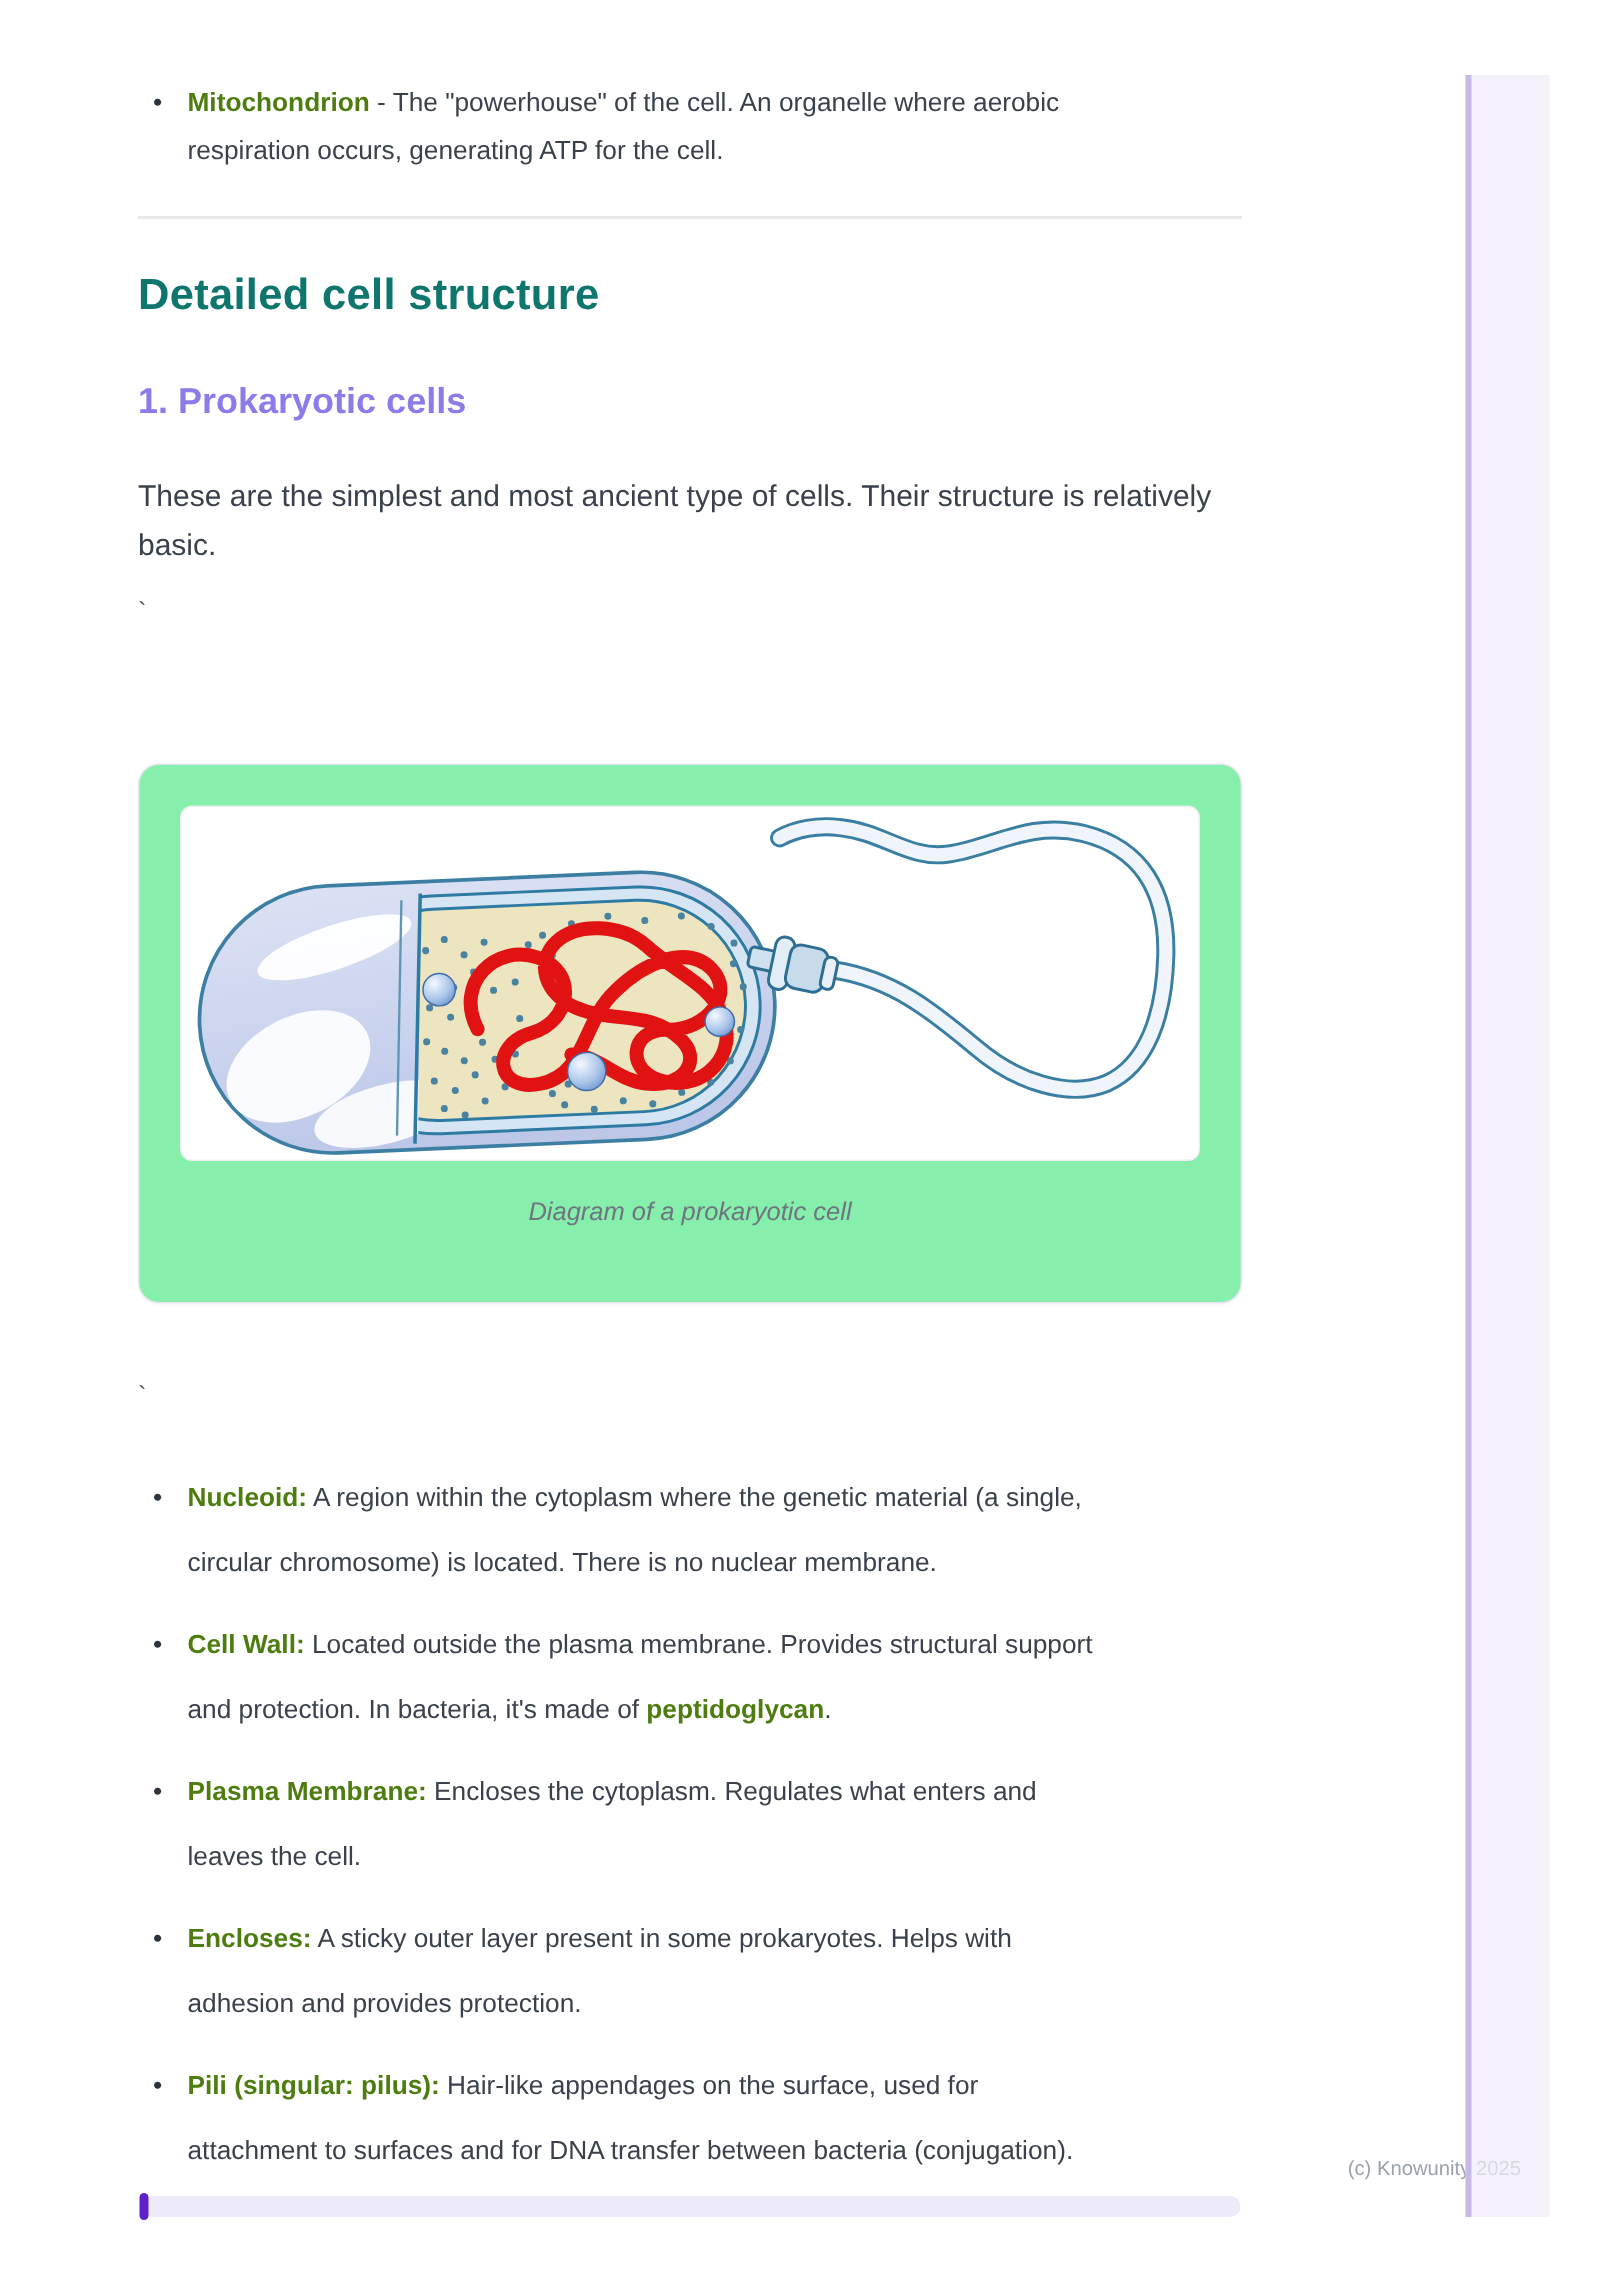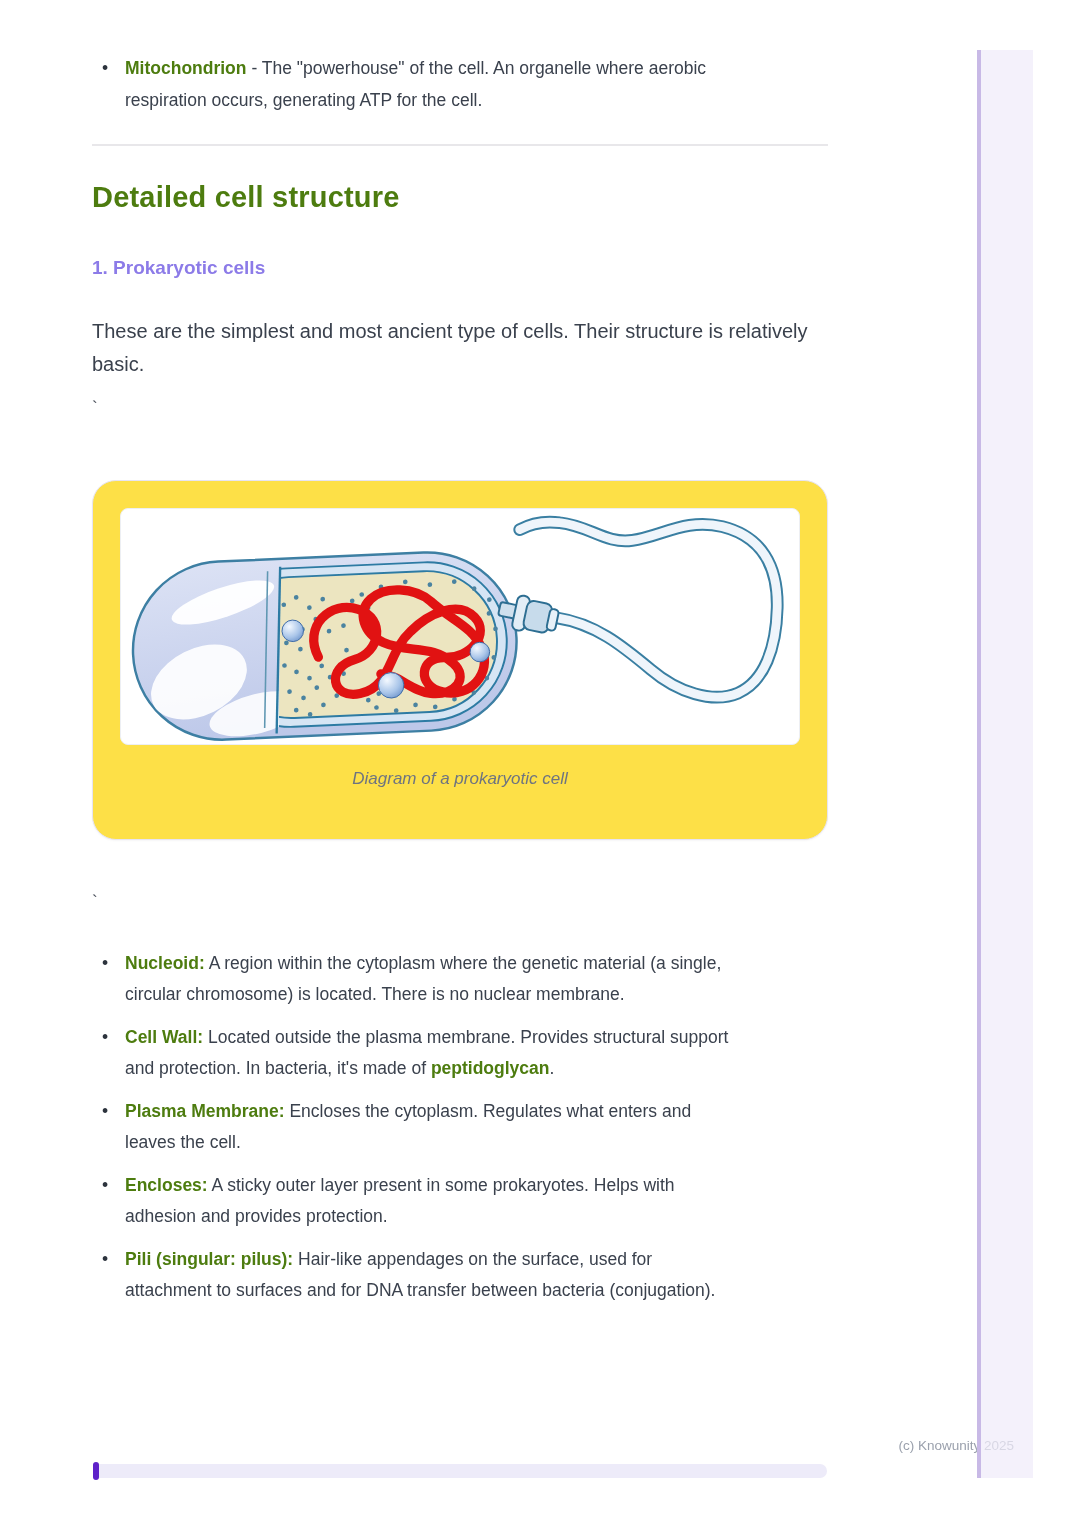--- a/index.html
+++ b/index.html
@@ -8,34 +8,34 @@
   .content{position:absolute;left:92px;top:0;width:736px;}
 
   ul{list-style:none;margin:0;padding:0;}
   .bullet{position:relative;padding-left:33px;font-size:17.5px;line-height:32px;
           white-space:pre-wrap;color:#3a414d;}
   .bullet::before{content:"\2022";position:absolute;left:10px;top:0;color:#2c333d;}
   b{font-weight:700;color:#4d7c0f;}
 
   .intro{margin-top:52px;}
   .divider{border:none;border-top:2px solid #e8e7ea;margin:28px 0 0;}
-  h1{margin:34px 0 0;font-size:29px;line-height:34px;font-weight:700;color:#4d7c0f;letter-spacing:.2px;}
-  h2{margin:40px 0 0;font-size:19px;line-height:27px;font-weight:700;color:#8c7be8;}
+  h1{margin:34px 0 0;font-size:29px;line-height:34px;font-weight:700;color:#0f766e;letter-spacing:.2px;}
+  h2{margin:40px 0 0;font-size:24px;line-height:27px;font-weight:700;color:#8c7be8;}
   .para{margin:34px 0 0;font-size:20px;line-height:32.5px;white-space:pre-wrap;color:#3a414d;}
   .tick{margin-top:18px;height:22px;font-size:17px;color:#4a505b;}
 
-  .card{margin-top:60px;background:#fde047;border:1px solid #e7e4f1;border-radius:24px;
+  .card{margin-top:89px;background:#86efac;border:1px solid #e7e4f1;border-radius:14px;
         padding:27px 27px 50px;box-shadow:0 1px 2px rgba(30,30,60,.04);}
   .panel{background:#ffffff;border:1px solid #edeff3;border-radius:8px;height:235px;
          display:flex;align-items:center;justify-content:center;overflow:hidden;}
   .caption{margin-top:24px;text-align:center;font-style:italic;font-size:17px;color:#6e7480;}
 
   .tick2{margin-top:52px;}
   .organelles{margin-top:34px;}
-  .organelles .bullet{margin-bottom:12px;line-height:31px;}
+  .organelles .bullet{margin-bottom:12px;line-height:43px;}
 
   .copyright{position:absolute;top:1438px;right:66px;font-size:13.5px;color:#9ba1ad;z-index:1;}
   .scrollband{position:absolute;left:977px;top:50px;width:56px;height:1428px;
               background:rgba(240,235,250,.72);z-index:2;}
   .scrollthumb{position:absolute;left:0;top:0;width:4px;height:100%;background:#c8b9e6;}
   .progress-track{position:absolute;left:93px;top:1464px;width:734px;height:14px;
                   border-radius:7px;background:#edebf9;z-index:2;}
   .progress-ind{position:absolute;left:93px;top:1462px;width:6px;height:18px;
                 border-radius:3px;background:#5e21c9;z-index:3;}
 </style>

